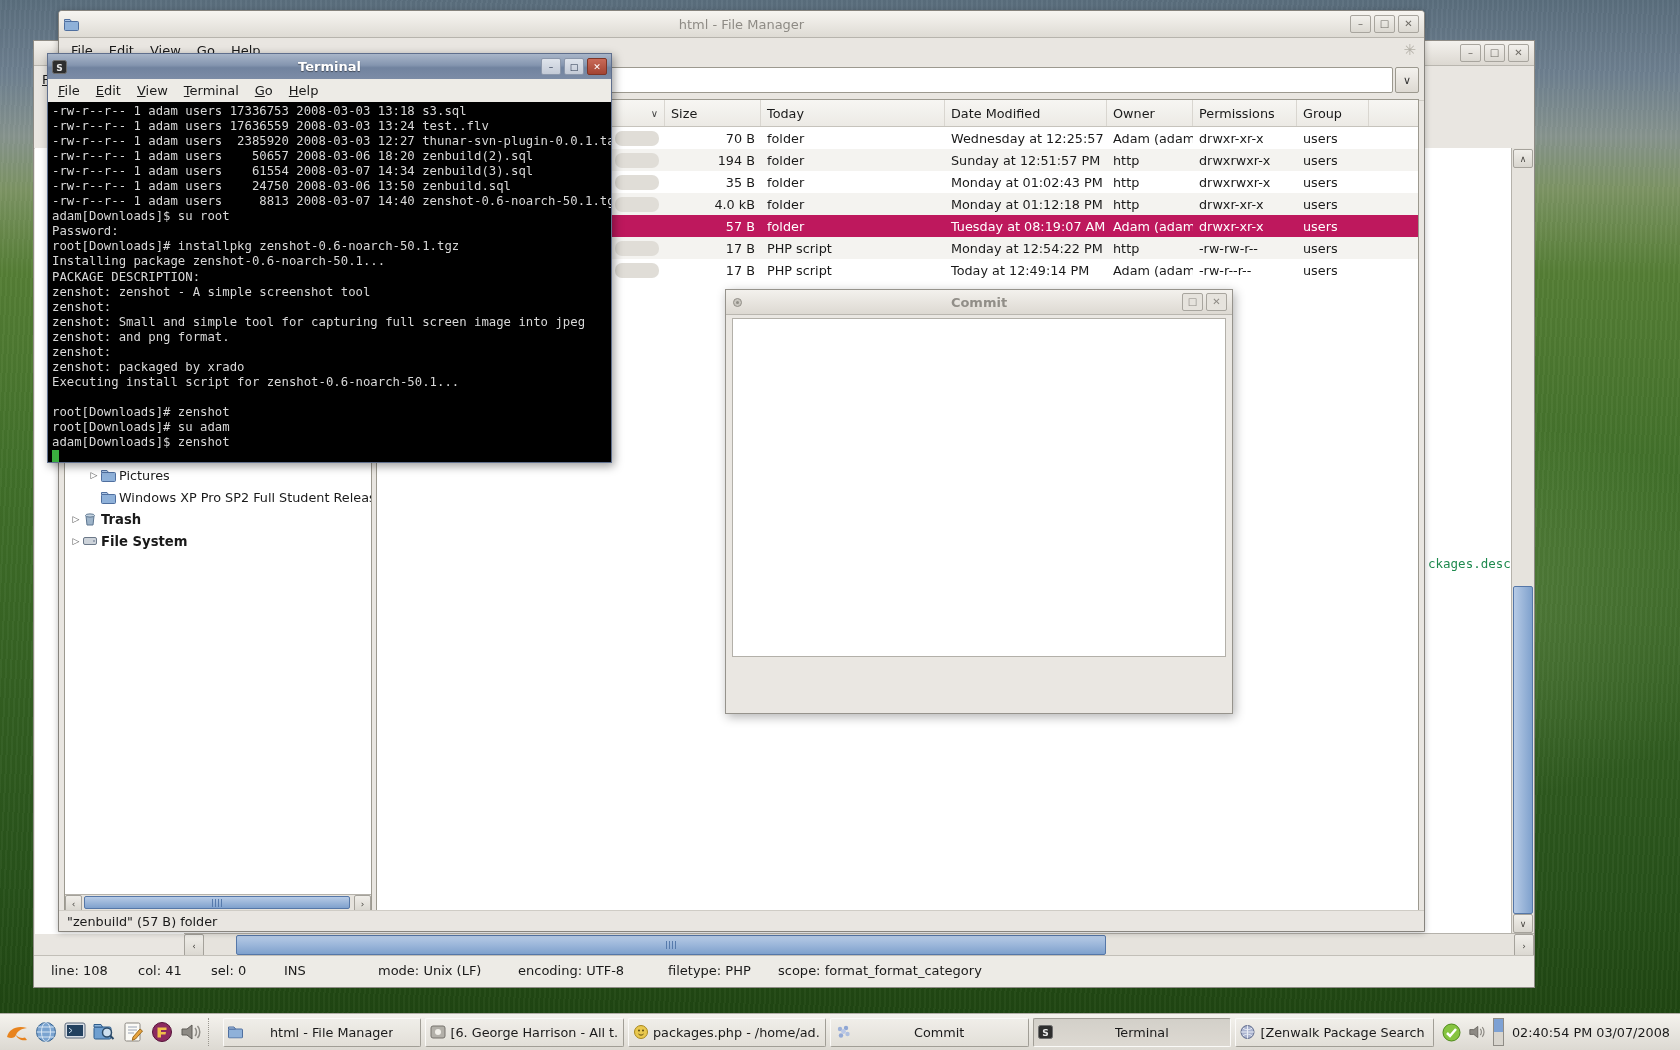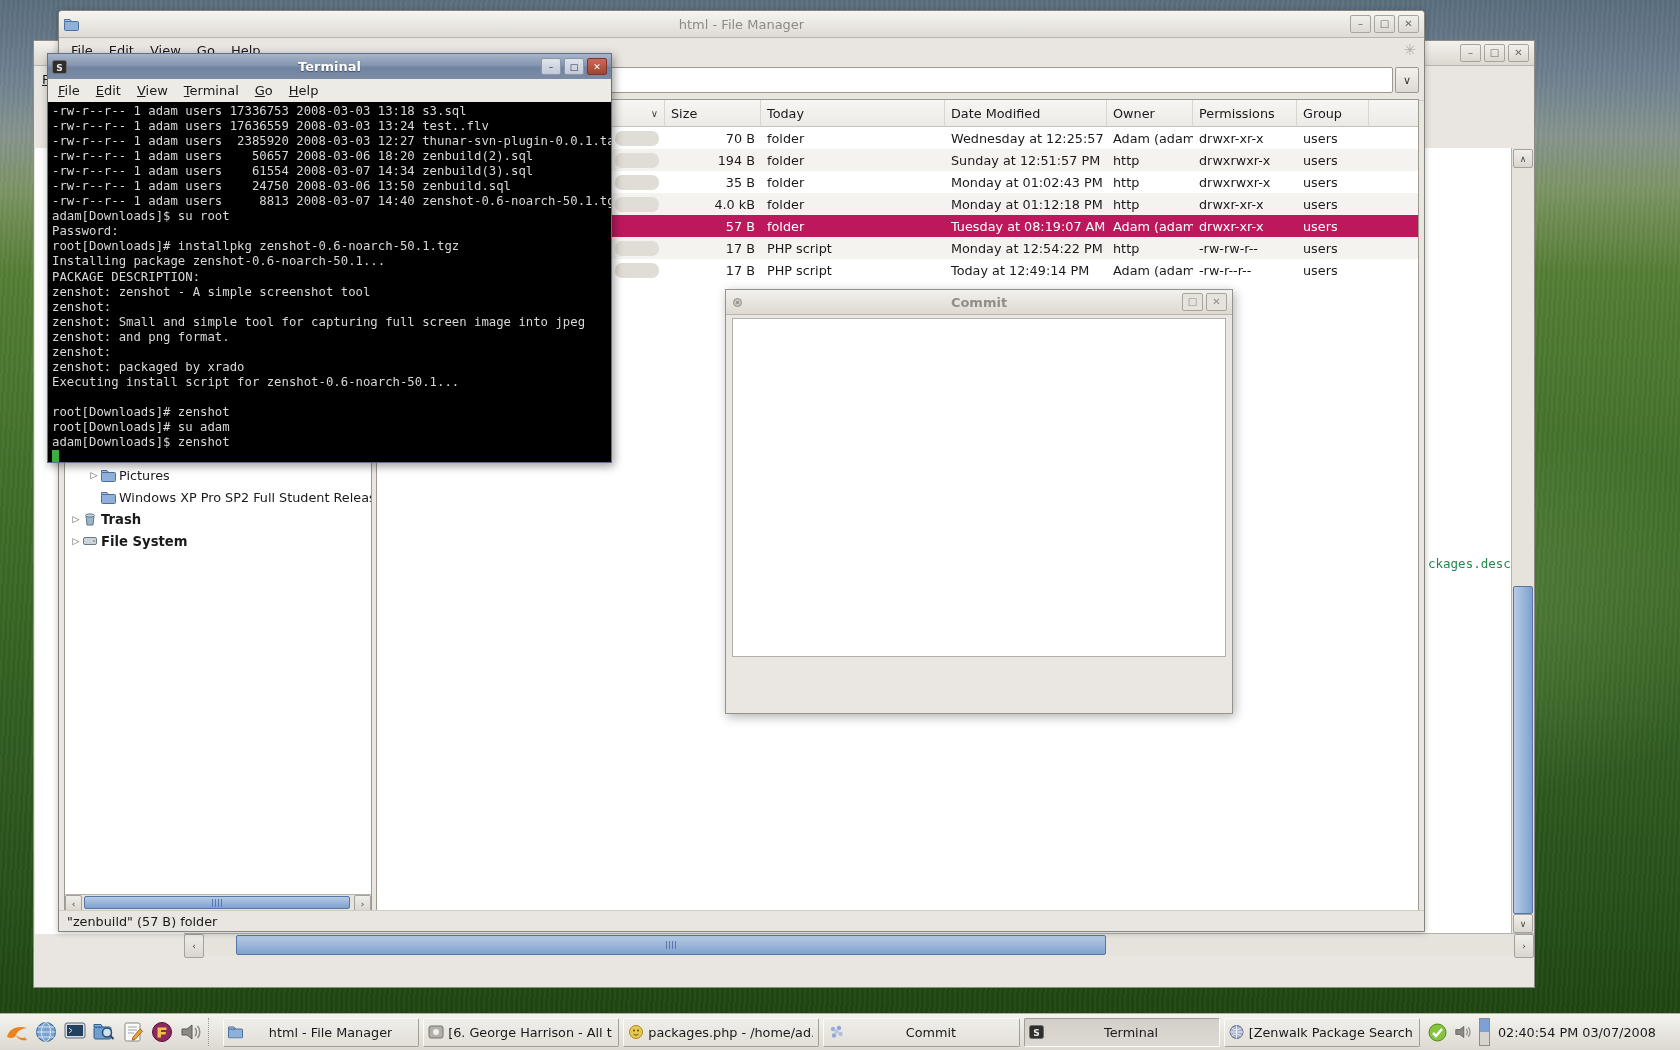--- a/index.html
+++ b/index.html
@@ -118,21 +118,21 @@
   .tasks{flex:1;display:flex;gap:4px;margin:0 6px;min-width:0;}
   .task{flex:1;max-width:212px;height:29px;box-sizing:border-box;position:relative;
     background:linear-gradient(#f0eee9,#e2dfd8);border:1px solid;border-color:#fbfaf8 #a19e96 #a19e96 #fbfaf8;
     border-radius:2px;display:flex;align-items:center;justify-content:center;padding:0 5px 0 24px;
     font-size:12.8px;overflow:hidden;white-space:nowrap;}
   .task.active{background:linear-gradient(#d3d0c9,#ddd9d2);border-color:#a19e96 #fbfaf8 #fbfaf8 #a19e96;}
   .task-icon{position:absolute;left:4px;top:50%;transform:translateY(-50%);display:flex;}
   .task-label{overflow:hidden;}
   .tray{display:flex;align-items:center;gap:7px;margin:0 8px 0 2px;}
   .tray-slider{width:9px;height:26px;border:1px solid #8f8c86;background:linear-gradient(#7da1d4 0 50%,#d8d5ce 50% 100%);}
-  .clock{font-size:12.8px;white-space:nowrap;margin-right:20px;}
+  .clock{font-size:12.8px;white-space:nowrap;margin-right:6px;}
 </style>
 </head>
 <body>
 
 <div id="stage">
 
   <div class="window" id="editor">
     <div class="e-titlebar">
       <span class="wbtn">–</span>
       <span class="wbtn">□</span>
@@ -149,20 +149,30 @@
       <span class="sbtn up">∧</span>
       <div class="vthumb"></div>
       <span class="sbtn down">∨</span>
     </div>
     <div class="e-hscroll">
       <span class="sbtn">‹</span>
       <div class="e-htrack">
         <div class="hthumb"></div>
       </div>
       <span class="sbtn">›</span>
+    </div>
+    <div class="e-status">
+      <span class="es1">line: 108</span>
+      <span class="es2">col: 41</span>
+      <span class="es3">sel: 0</span>
+      <span class="es4">INS</span>
+      <span class="es5">mode: Unix (LF)</span>
+      <span class="es6">encoding: UTF-8</span>
+      <span class="es7">filetype: PHP</span>
+      <span class="es8">scope: format_format_category</span>
     </div>
   </div>
 
   <div class="window" id="fm">
     <div class="fm-titlebar">
       <span class="tree-ico" id="fm-title-icon">
           <svg width="15" height="13" viewBox="0 0 15 13">
             <rect x="0.5" y="3.5" width="14" height="9" rx="1" fill="#8fb1d9" stroke="#4f6f9f"></rect>
             <path d="M0.5 3.5 v-2 h5.5 l1.5 2z" fill="#aec7e6" stroke="#4f6f9f"></path>
           </svg>

